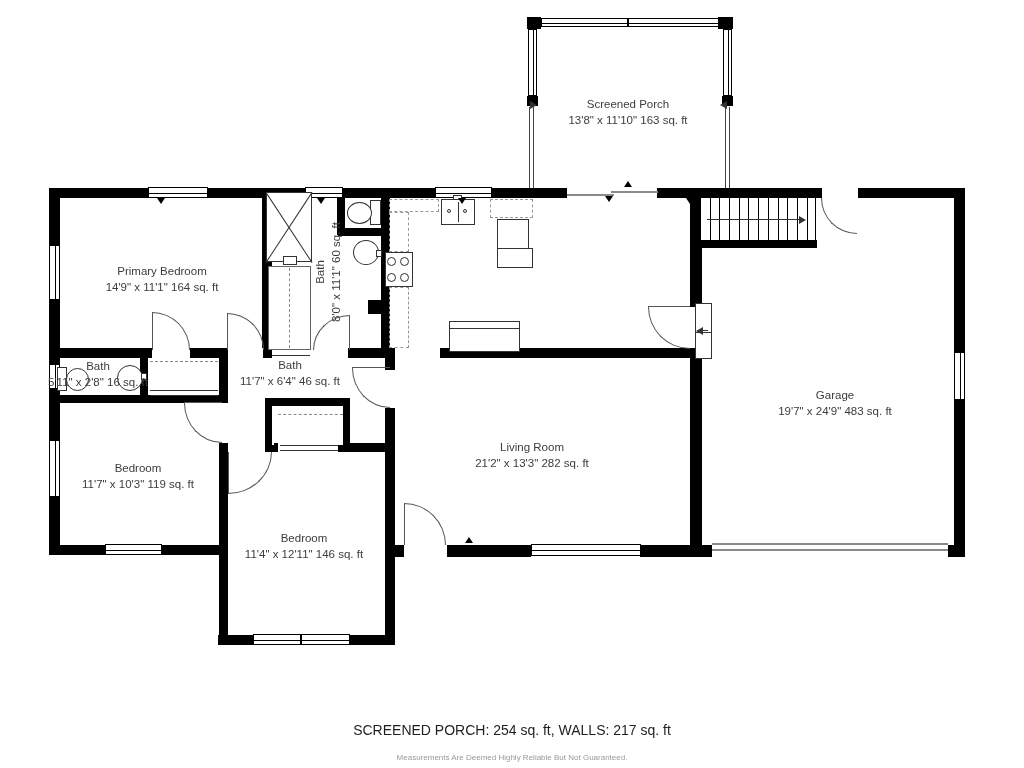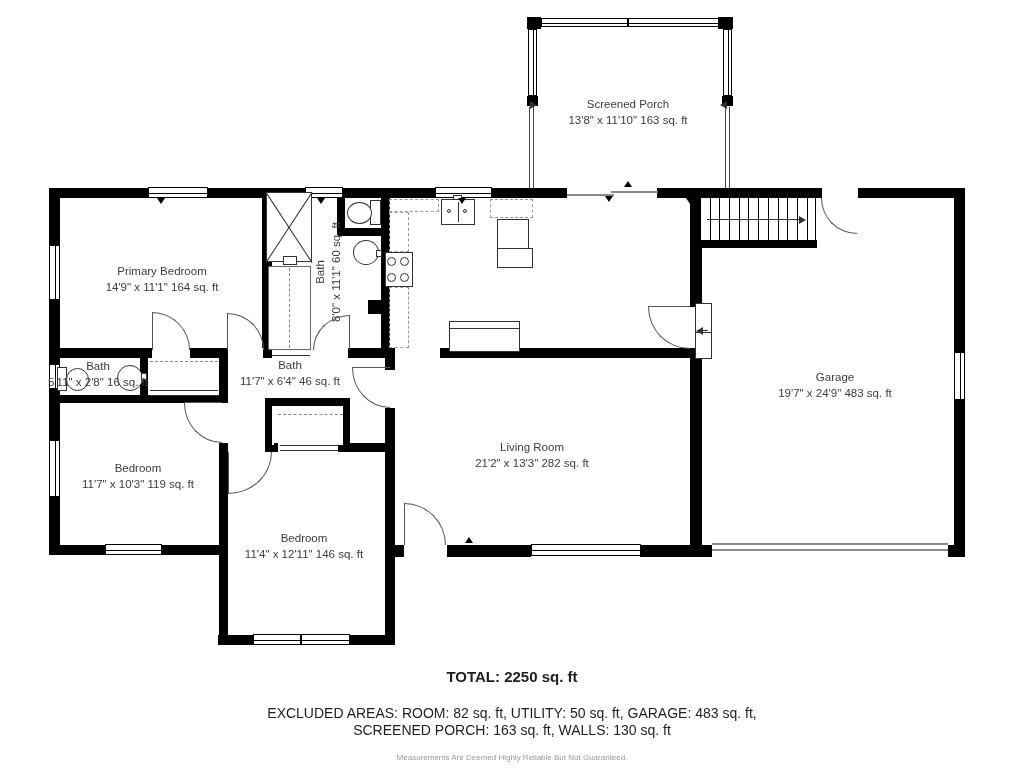--- a/index.html
+++ b/index.html
@@ -226,21 +226,21 @@
     <div>13'8" x 11'10" 163 sq. ft</div>
   </div>
   <div class="rlabel" style="left:162px;top:279px">
     <div>Primary Bedroom</div>
     <div>14'9" x 11'1" 164 sq. ft</div>
   </div>
   <div class="vlabel" style="left:328px;top:272px">
     <div>Bath</div>
     <div>8'0" x 11'1" 60 sq. ft</div>
   </div>
-  <div class="rlabel" style="left:835px;top:385px">
+  <div class="rlabel" style="left:835px;top:403px">
     <div>Garage</div>
     <div>19'7" x 24'9" 483 sq. ft</div>
   </div>
   <div class="rlabel" style="left:98px;top:374px">
     <div>Bath</div>
     <div>5'11" x 2'8" 16 sq. ft</div>
   </div>
   <div class="rlabel" style="left:290px;top:373px">
     <div>Bath</div>
     <div>11'7" x 6'4" 46 sq. ft</div>
@@ -251,17 +251,15 @@
   </div>
   <div class="rlabel" style="left:532px;top:455px">
     <div>Living Room</div>
     <div>21'2" x 13'3" 282 sq. ft</div>
   </div>
   <div class="rlabel" style="left:304px;top:546px">
     <div>Bedroom</div>
     <div>11'4" x 12'11" 146 sq. ft</div>
   </div>
 
-  <div class="sumline sumbold" style="top:668px">TOTAL: 2250 sq. ft</div>
-  <div class="sumline" style="top:705px">EXCLUDED AREAS: ROOM: 82 sq. ft, UTILITY: 50 sq. ft, GARAGE: 483 sq. ft,</div>
-  <div class="sumline" style="top:722px">SCREENED PORCH: 163 sq. ft, WALLS: 130 sq. ft</div>
+  <div class="sumline" style="top:722px">SCREENED PORCH: 254 sq. ft, WALLS: 217 sq. ft</div>
   <div class="disclaimer" style="top:753px">Measurements Are Deemed Highly Reliable But Not Guaranteed.</div>
 </div>
 
 </body></html>

